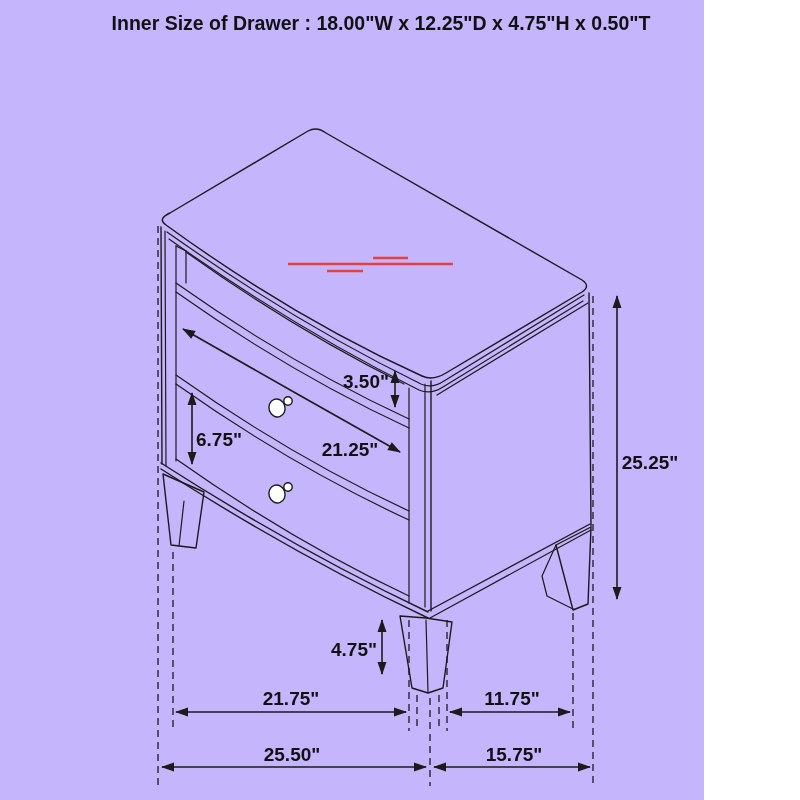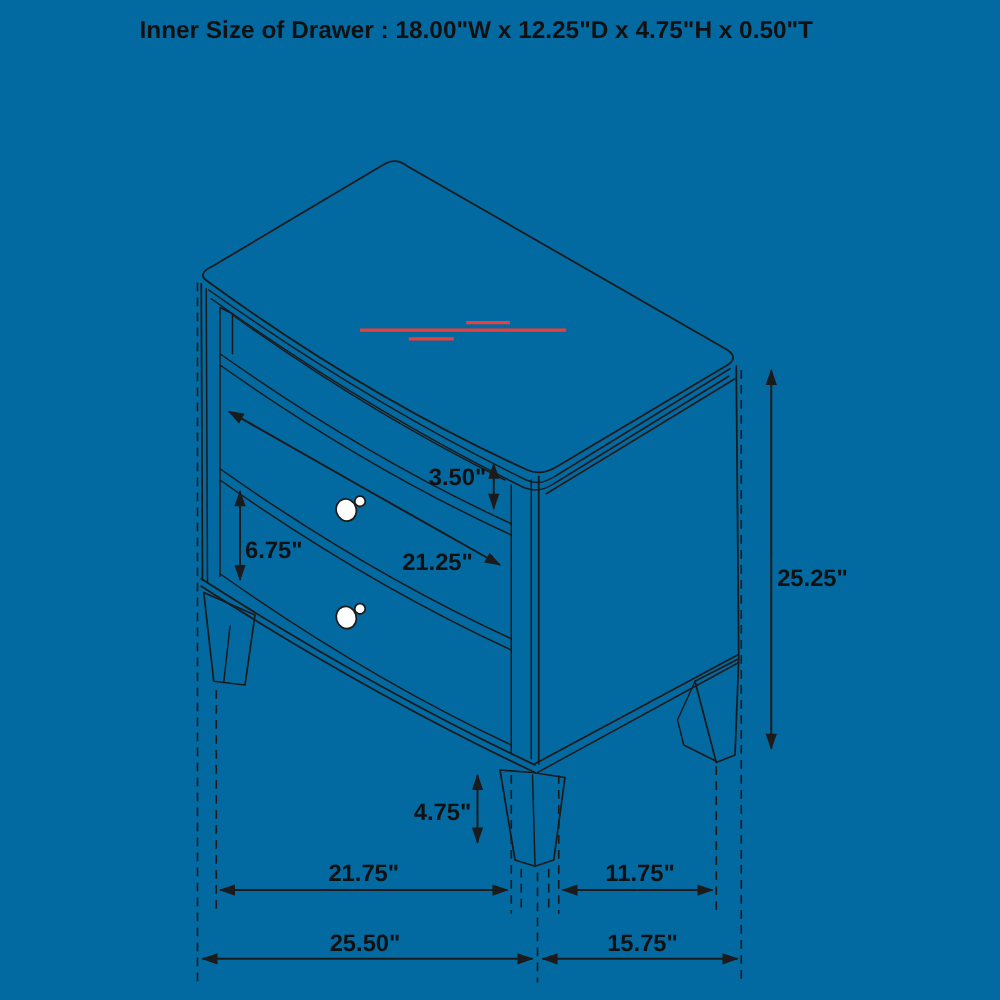--- a/index.html
+++ b/index.html
@@ -1,16 +1,16 @@
 <!DOCTYPE html>
 <html><head>
 <meta charset="utf-8">
 <style>
   html,body{margin:0;padding:0;background:#ffffff;}
-  #stage{position:relative;width:800px;height:800px;background:#0369a1;overflow:hidden;
+  #stage{position:relative;width:704px;height:800px;background:#c4b5fd;overflow:hidden;
          font-family:"Liberation Sans", sans-serif;}
   svg{position:absolute;left:0;top:0;}
   .outline{fill:none;stroke:#1b1b1b;stroke-width:1.4;stroke-linecap:round;stroke-linejoin:round;}
   .thin{fill:none;stroke:#1b1b1b;stroke-width:1.2;stroke-linecap:round;stroke-linejoin:round;}
   .whitefill{fill:#ffffff;stroke:#1b1b1b;stroke-width:1.4;stroke-linejoin:round;}
   .redmark{stroke-width:2.6;stroke-linecap:butt;fill:none;}
   .ext{fill:none;stroke:#1b1b1b;stroke-width:1.3;stroke-dasharray:7 5;}
   .dim{fill:none;stroke:#1b1b1b;stroke-width:1.6;}
   .dimtext{fill:#111111;font-family:"Liberation Sans", sans-serif;font-size:19px;font-weight:bold;text-anchor:middle;}
   .titletext{fill:#111111;font-family:"Liberation Sans", sans-serif;font-size:19.5px;font-weight:bold;text-anchor:middle;}

